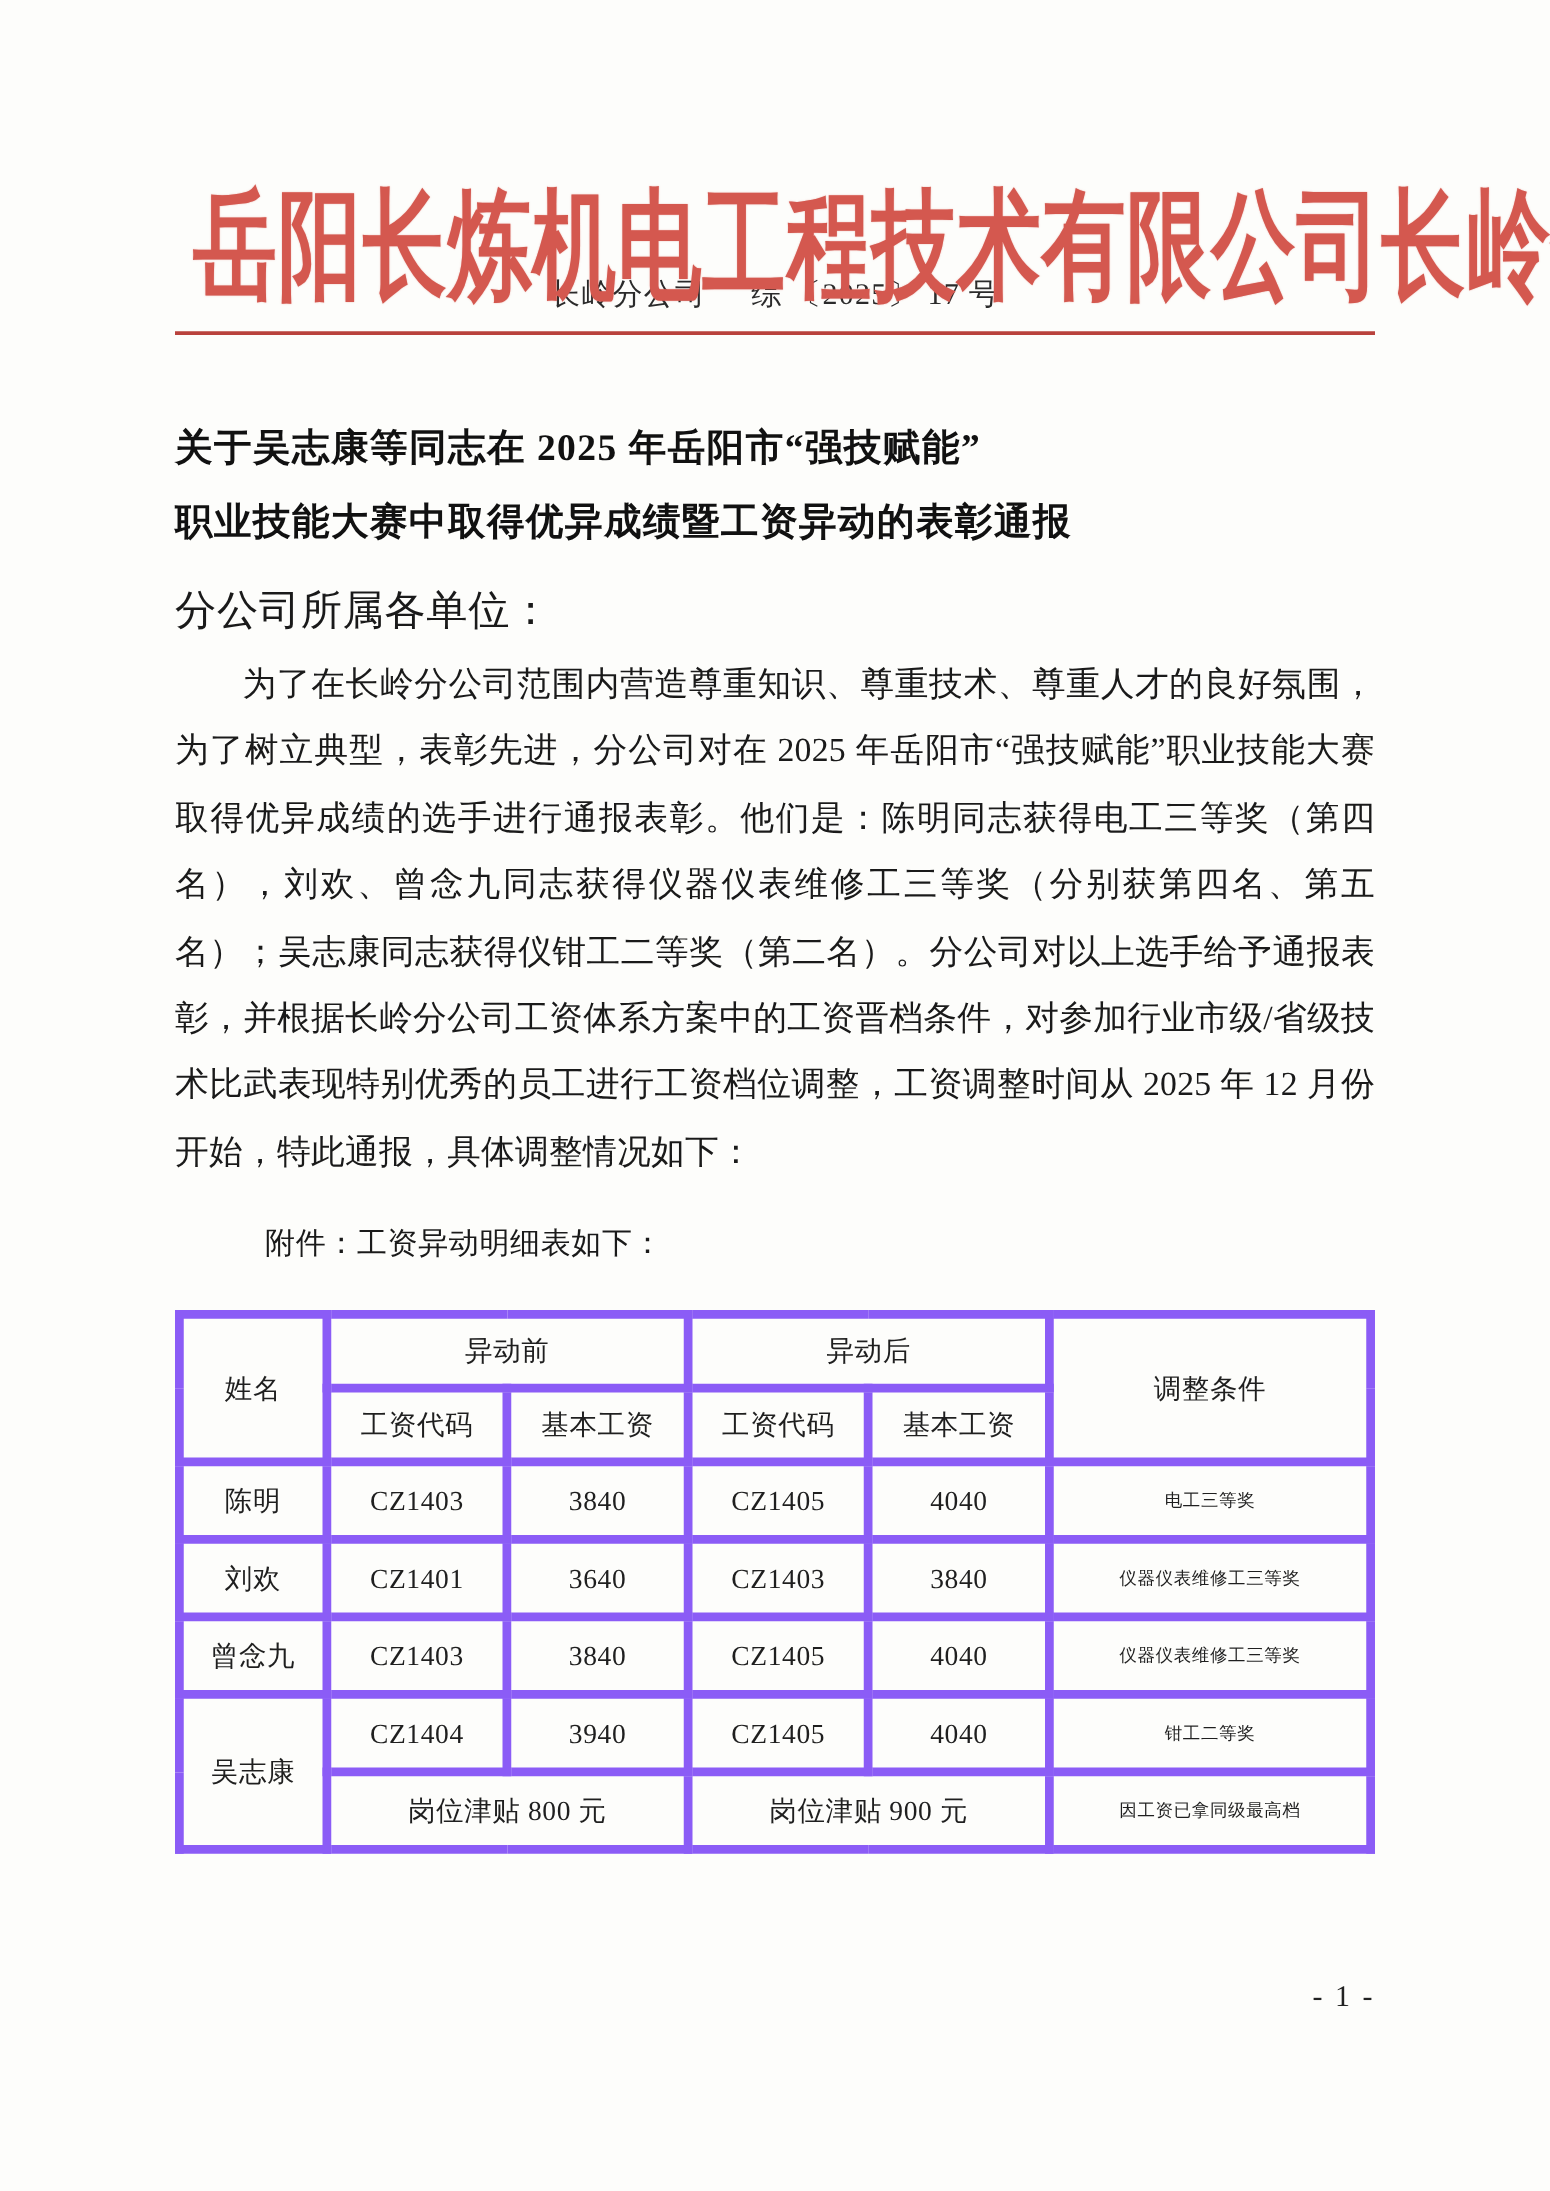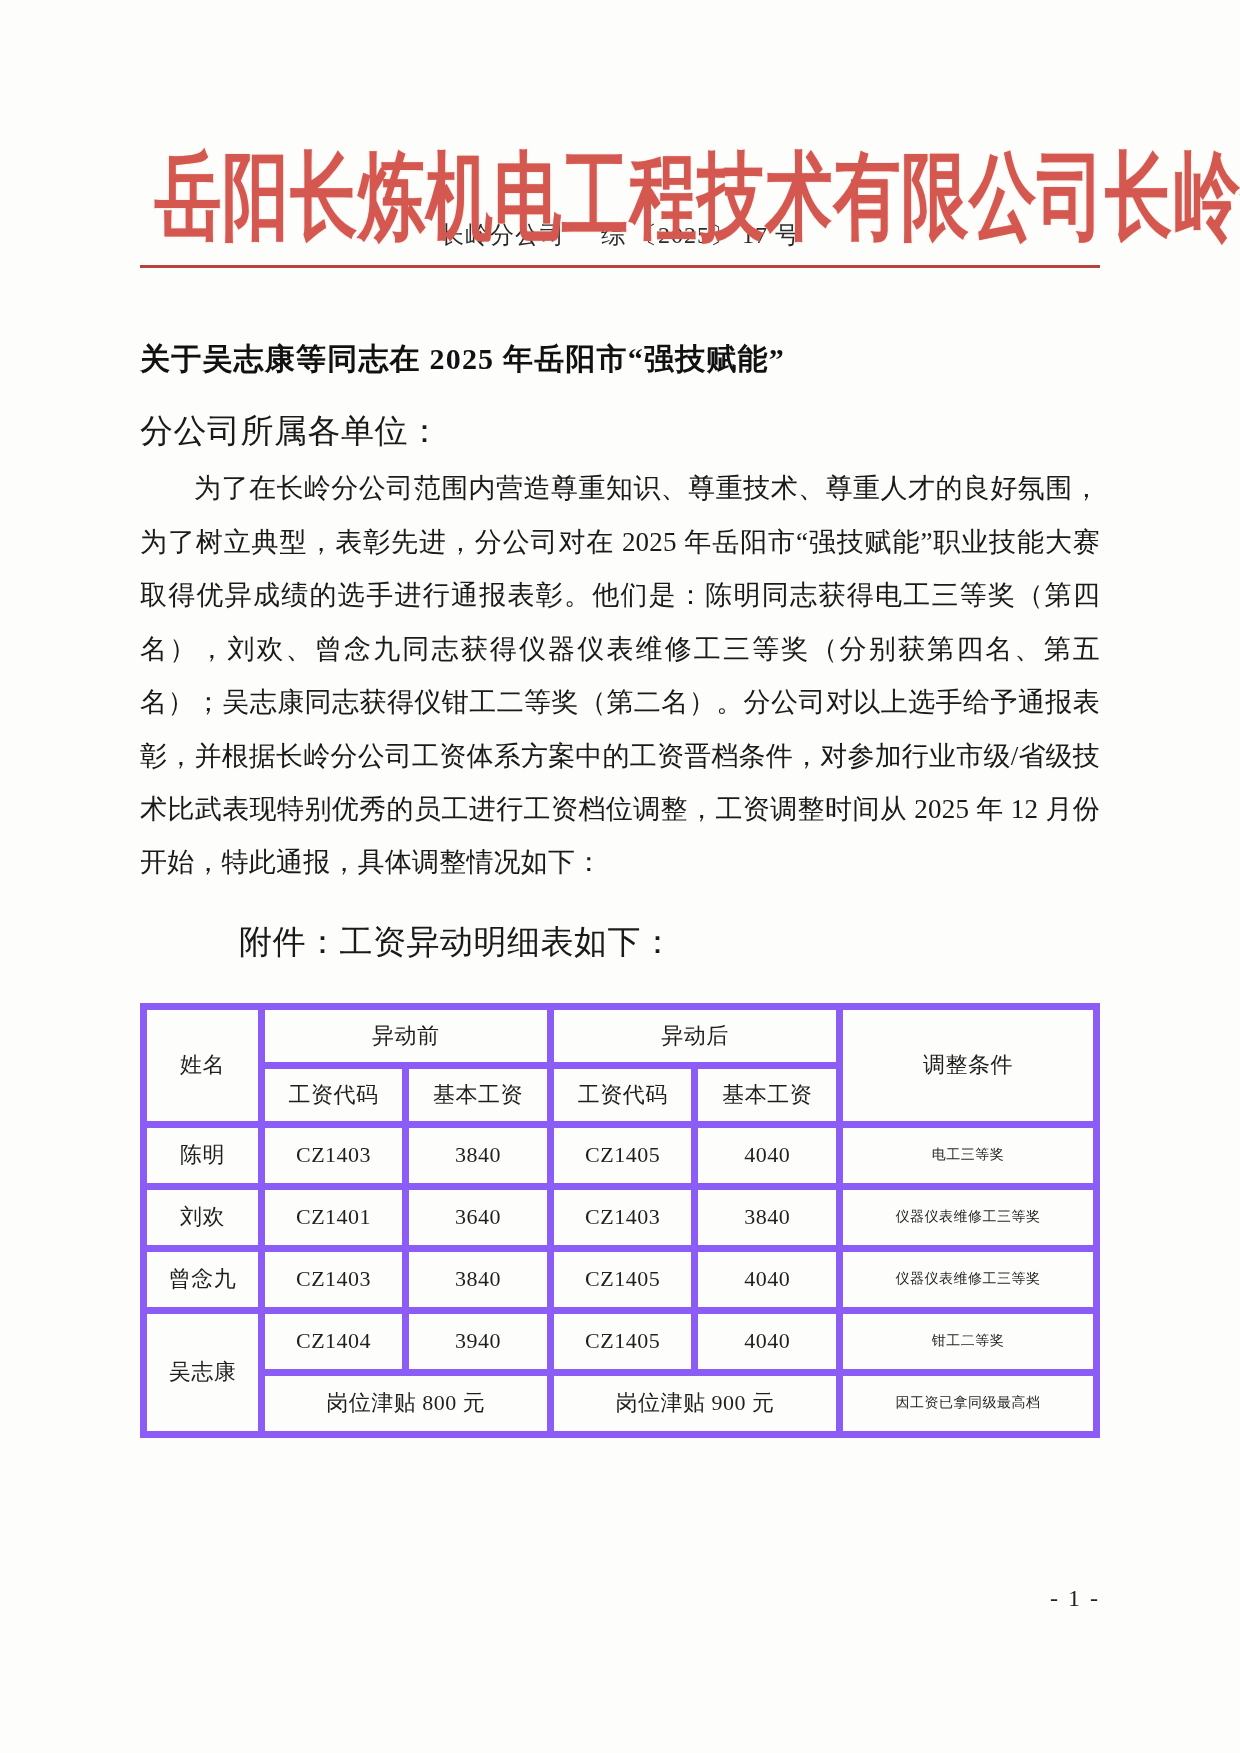--- a/index.html
+++ b/index.html
@@ -81,21 +81,21 @@
     font-size: 27px;
     line-height: 1.98;
     text-align: justify;
     text-align-last: left;
     letter-spacing: 0.2px;
     margin-top: 2px;
   }
   .indent { text-indent: 2em; font-family: Liberation Serif, serif; }
   .attach {
     margin-top: 30px;
-    font-size: 33px;
+    font-size: 24px;
     text-indent: 3em;
     letter-spacing: 0.5px;
   }
 
   
   .tbl-wrap { margin-top: 38px; }
   table.salary {
     border-collapse: collapse;
     width: 100%;
     table-layout: fixed;
@@ -142,20 +142,21 @@
       <span class="sp"></span>
       <span>综</span>
       <span>〔2025〕</span>
       <span>17 号</span>
     </div>
 
     <div class="rule"></div>
 
     <div class="title">
       <div>关于吴志康等同志在 2025 年岳阳市“强技赋能”</div>
+      <div>职业技能大赛中取得优异成绩暨工资异动的表彰通报</div>
     </div>
 
     <div class="salutation">分公司所属各单位：</div>
 
     <div class="para indent">为了在长岭分公司范围内营造尊重知识、尊重技术、尊重人才的良好氛围，为了树立典型，表彰先进，分公司对在 2025 年岳阳市“强技赋能”职业技能大赛取得优异成绩的选手进行通报表彰。他们是：陈明同志获得电工三等奖（第四名），刘欢、曾念九同志获得仪器仪表维修工三等奖（分别获第四名、第五名）；吴志康同志获得仪钳工二等奖（第二名）。分公司对以上选手给予通报表彰，并根据长岭分公司工资体系方案中的工资晋档条件，对参加行业市级/省级技术比武表现特别优秀的员工进行工资档位调整，工资调整时间从 2025 年 12 月份开始，特此通报，具体调整情况如下：</div>
 
     <div class="attach">附件：工资异动明细表如下：</div>
 
     <div class="tbl-wrap">
       <table class="salary">

